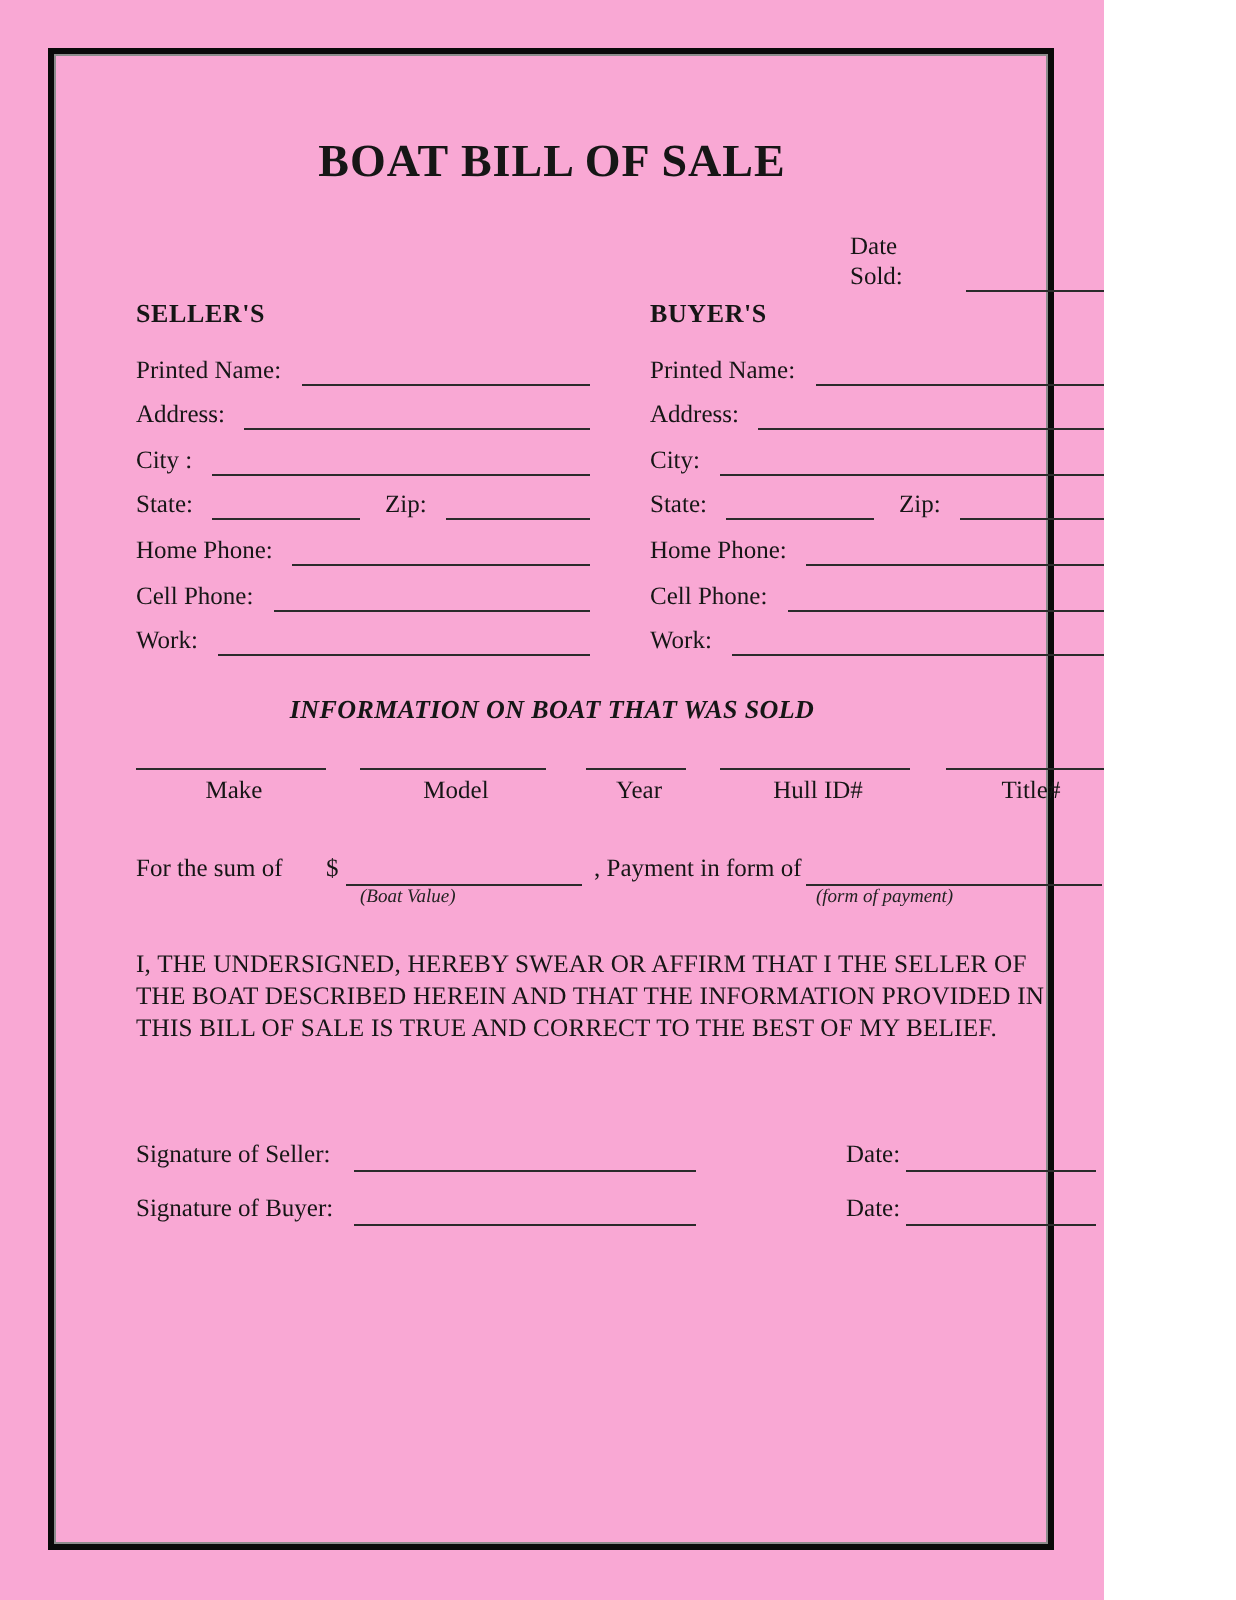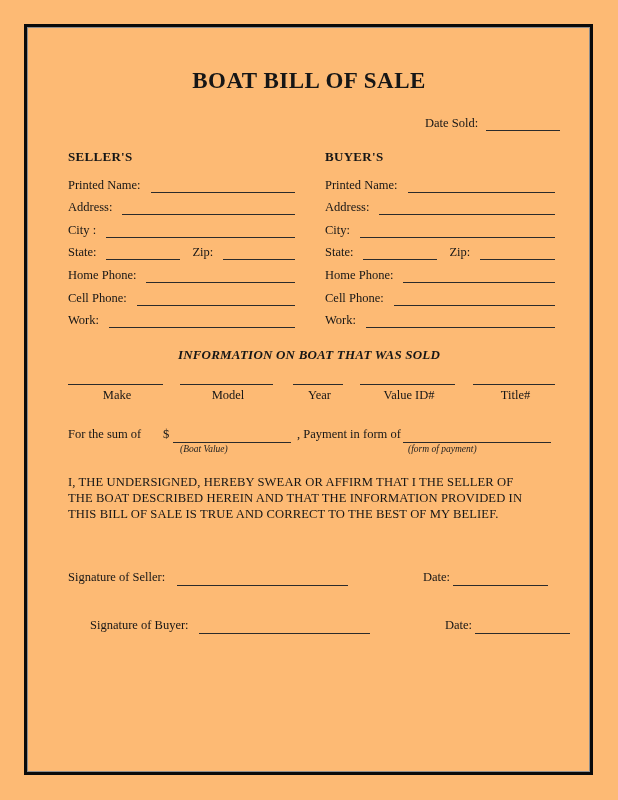--- a/index.html
+++ b/index.html
@@ -1,19 +1,19 @@
 <!DOCTYPE html>
 <html><head>
 <meta charset="utf-8">
 <style>
   html,body{margin:0;padding:0;background:#ffffff;}
   .page{
     position:relative;
-    width:618px;height:800px;
-    background:#fdba74;
+    width:552px;height:800px;
+    background:#f9a8d4;
     font-family:"Liberation Serif","DejaVu Serif",serif;
     color:#161616;
     overflow:hidden;
   }
   .frame{
     position:absolute;
     left:24px;top:24px;right:25px;bottom:25px;
     border:3px solid #0a0a0a;
     box-shadow:inset 0 0 0 1px #8d8d8d;
     pointer-events:none;
@@ -93,21 +93,21 @@
     position:absolute;top:475px;left:68px;width:468px;
     font-size:12.6px;line-height:15.8px;
     margin:0;letter-spacing:0.1px;
   }
   .signatures{
     position:absolute;top:570px;left:68px;width:487px;height:64px;
     font-size:12.5px;
   }
   .sig-row{position:absolute;left:0;width:100%;height:17px;}
   .sig-row-1{top:0;}
-  .sig-row-2{top:48px;margin-left:22px;}
+  .sig-row-2{top:27px;}
   .sig-row .abs{position:absolute;top:0;}
   .sig-label{left:0;}
   .sig-line{left:109px;width:171px;height:15px;border-bottom:1px solid #2b2b2b;}
   .date-label{left:355px;}
   .date-line{left:385px;width:95px;height:15px;border-bottom:1px solid #2b2b2b;}
 </style>
 </head>
 <body>
 
 <div class="page">
@@ -202,21 +202,21 @@
     <div class="boat-cell bc-model">
       <span class="cell-line"></span>
       <span class="cell-lbl">Model</span>
     </div>
     <div class="boat-cell bc-year">
       <span class="cell-line"></span>
       <span class="cell-lbl">Year</span>
     </div>
     <div class="boat-cell bc-hull">
       <span class="cell-line"></span>
-      <span class="cell-lbl">Value ID#</span>
+      <span class="cell-lbl">Hull ID#</span>
     </div>
     <div class="boat-cell bc-title">
       <span class="cell-line"></span>
       <span class="cell-lbl">Title#</span>
     </div>
   </div>
 
   <div class="sum-row">
     <span class="abs sum-prefix">For the sum of</span>
     <span class="abs sum-currency">$</span>

